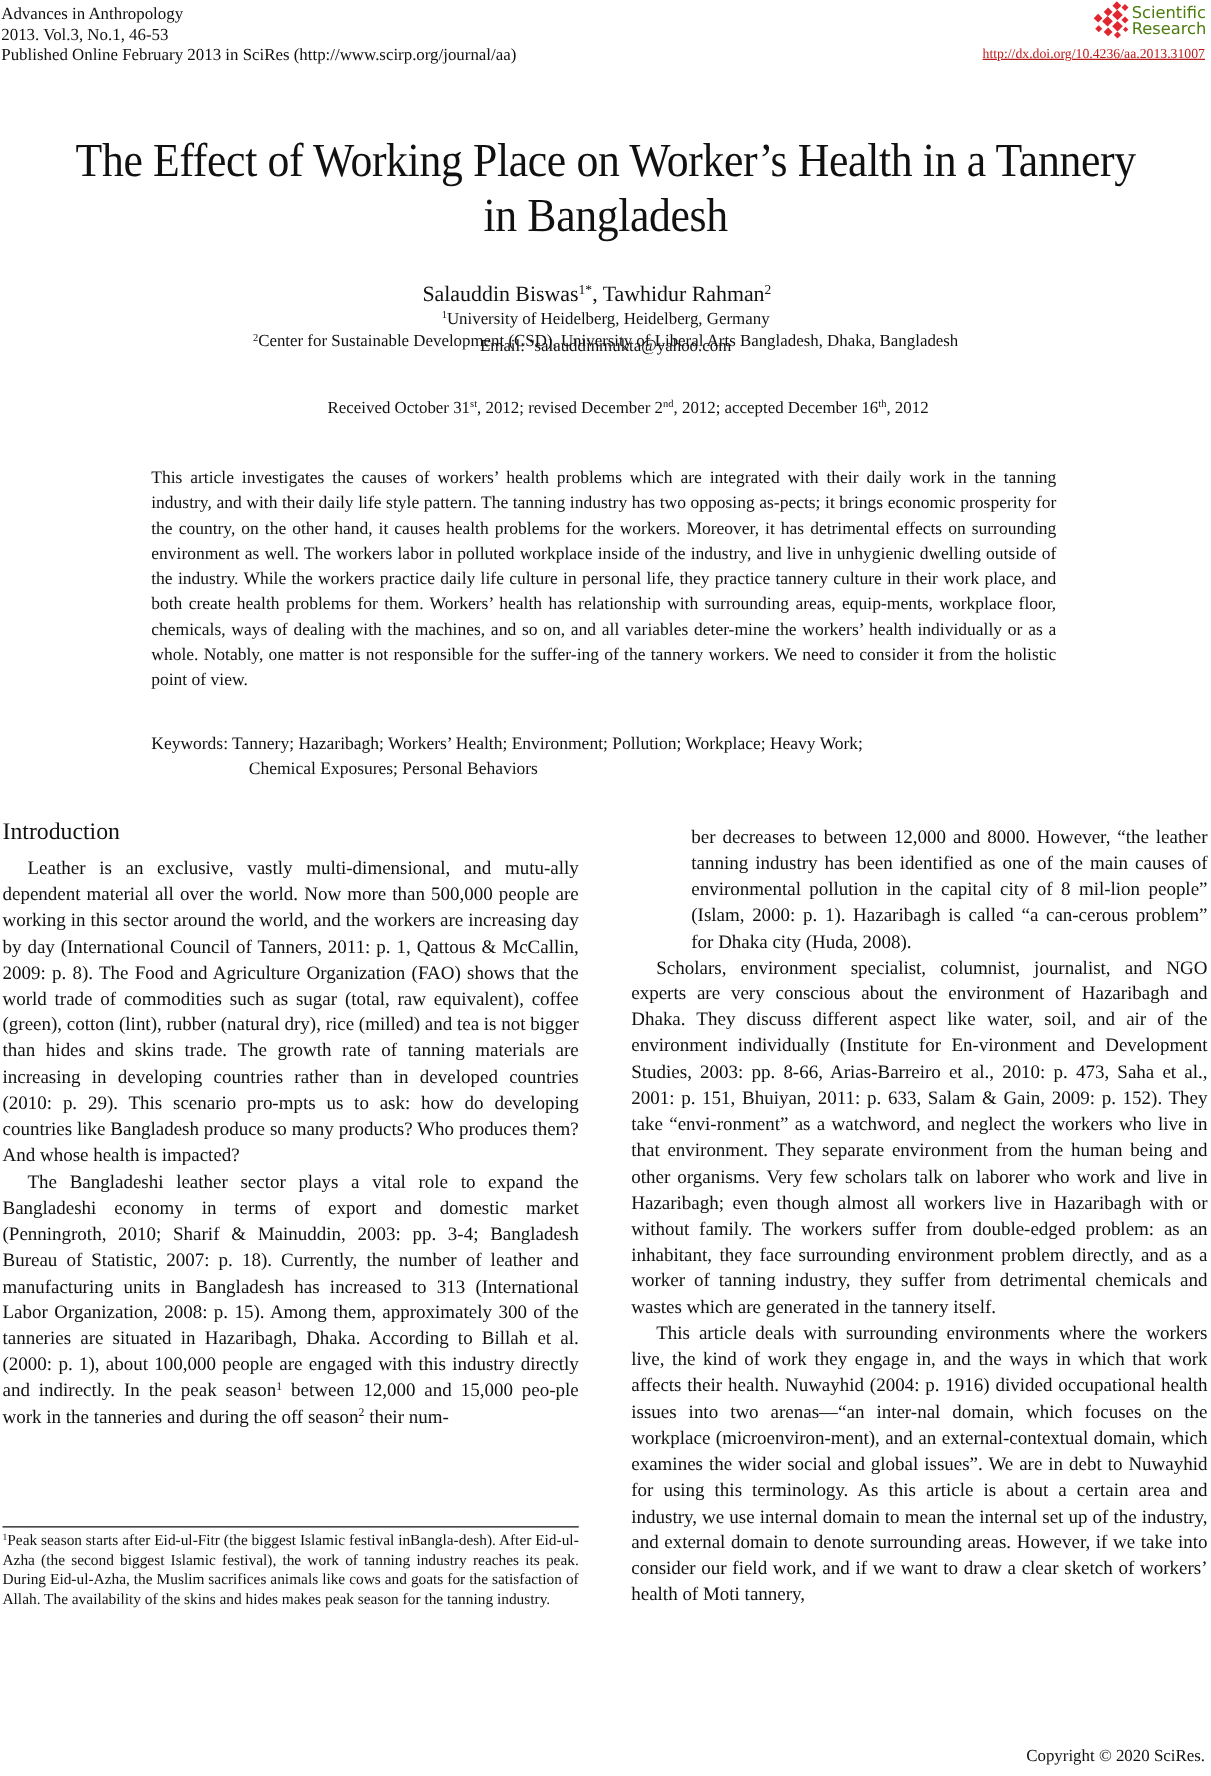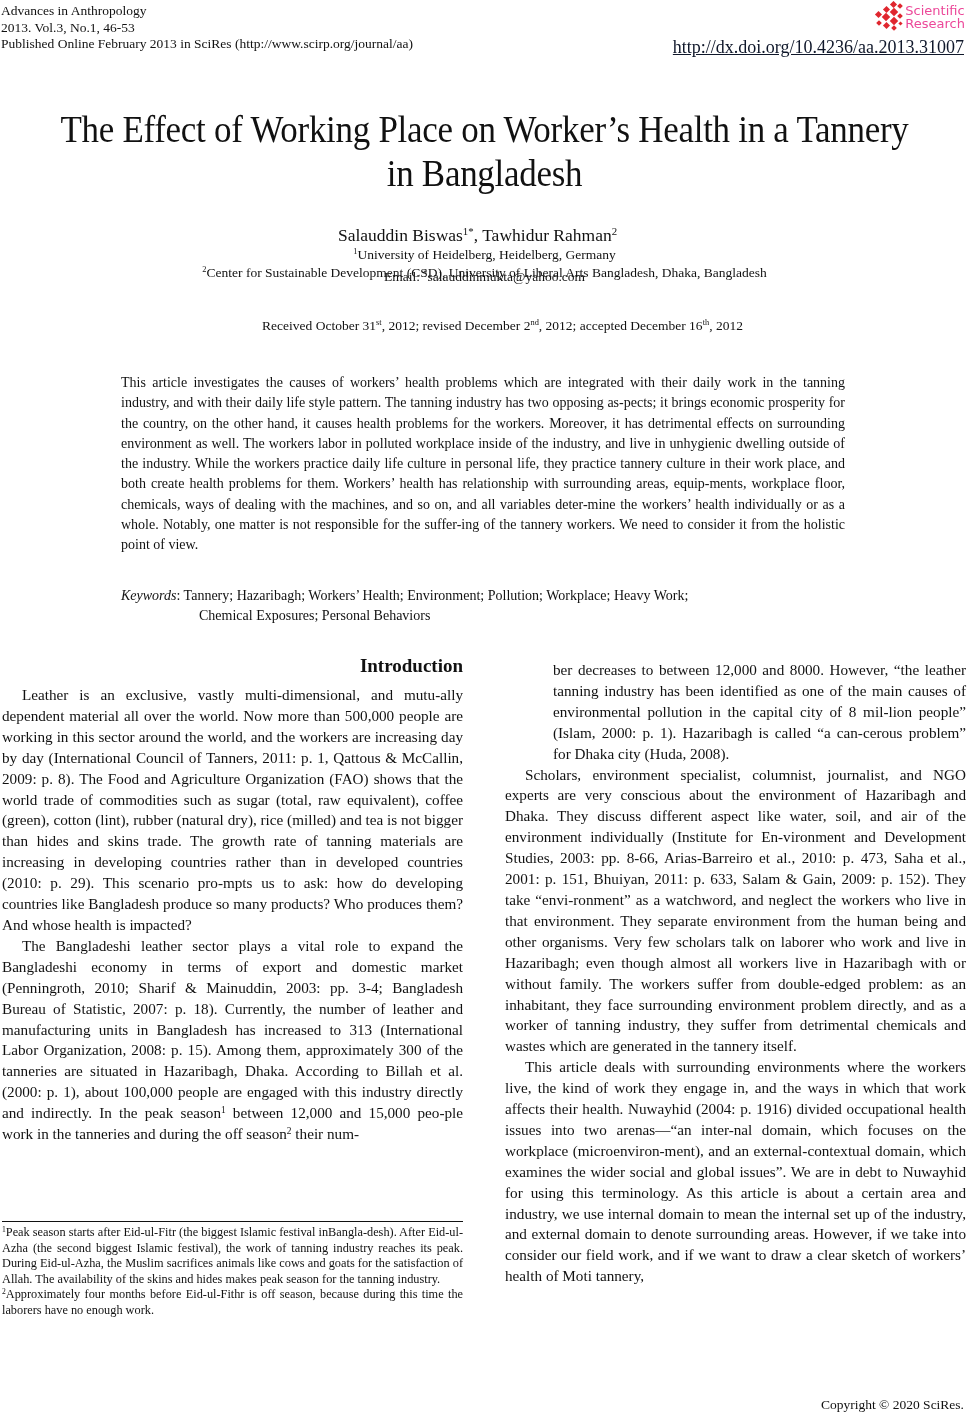--- a/index.html
+++ b/index.html
@@ -1,37 +1,37 @@
 <!DOCTYPE html>
 <html><head>
 <meta charset="utf-8">
 <style>
   html, body { margin: 0; padding: 0; background: #ffffff; }
   body { width: 969px; height: 1421px; position: relative; overflow: hidden; color: #111; font-family: "Liberation Serif", serif; }
   .hdr-left { position: absolute; left: 1px; top: 3px; font-size: 13.5px; line-height: 16.5px; }
   .hdr-left div { white-space: nowrap; }
   .logo { position: absolute; right: 4px; top: 1px; display: flex; align-items: center; }
   .logo svg { display: block; }
-  .logo-text { font-family: "DejaVu Sans", sans-serif; font-size: 13px; line-height: 13px; color: #ec4899; margin-left: 0; }
-  .doi { position: absolute; right: 5px; top: 37px; font-size: 18px; color: #0f172a; text-decoration: underline; white-space: nowrap; }
+  .logo-text { font-family: "DejaVu Sans", sans-serif; font-size: 13px; line-height: 13px; color: #4d7c0f; margin-left: 0; }
+  .doi { position: absolute; right: 5px; top: 37px; font-size: 11px; color: #b91c1c; text-decoration: underline; white-space: nowrap; }
   .title { position: absolute; left: 0; width: 969px; top: 107px; text-align: center; font-size: 38px; line-height: 44px; font-weight: normal; letter-spacing: -0.3px; margin: 0; transform: scaleX(0.92); transform-origin: center; }
   .authors { position: absolute; left: 0; width: 955px; top: 225px; text-align: center; font-size: 17.5px; line-height: 20px; }
   .affil { position: absolute; left: 0; width: 969px; text-align: center; font-size: 13.5px; line-height: 16px; }
   sup { font-size: 0.62em; line-height: 0; vertical-align: 0.55em; }
   .received { position: absolute; left: 0; width: 969px; top: 318px; text-align: center; font-size: 13.5px; padding-left: 18px; }
   .abstract { position: absolute; left: 121px; width: 724px; top: 373px; font-size: 14px; line-height: 20.3px; text-align: justify; text-align-last: left; }
   .keywords { position: absolute; left: 121px; width: 724px; top: 586px; font-size: 14px; line-height: 20px; }
-  .kw-label { font-style: italic; }
+  .kw-label { }
   .kw-indent { padding-left: 78px; }
   .col { position: absolute; font-size: 15.2px; line-height: 20.9px; text-align: justify; }
   .col-left { left: 2px; width: 461px; top: 685px; }
   .col-right { left: 505px; width: 461px; top: 660px; }
   .col p { margin: 0; text-indent: 20px; }
   .col p.noindent { text-indent: 0; margin-left: 48px; }
-  .sec-head { position: absolute; left: 2px; width: 461px; top: 655px; text-align: right; font-weight: bold; font-size: 19px; }
+  .sec-head { position: absolute; left: 2px; width: 461px; top: 655px; text-align: left; font-weight: normal; font-size: 19px; }
   .fn-rule { position: absolute; left: 2px; width: 461px; top: 1221px; border-top: 1px solid #111; }
   .footnotes { position: absolute; left: 2px; width: 461px; top: 1225px; font-size: 12.3px; line-height: 15.6px; text-align: justify; }
   .footnotes p { margin: 0; }
   .page-num { position: absolute; left: 2px; top: 1402px; font-size: 13.5px; margin-top: 48px; }
   .copyright { position: absolute; right: 5px; top: 1397px; font-size: 13.5px; }
 </style>
 </head>
 <body>
 
 <div class="hdr-left">
@@ -100,21 +100,20 @@
 
 <div class="col col-left">
   <p>Leather is an exclusive, vastly multi-dimensional, and mutu-ally dependent material all over the world. Now more than 500,000 people are working in this sector around the world, and the workers are increasing day by day (International Council of Tanners, 2011: p. 1, Qattous &amp; McCallin, 2009: p. 8). The Food and Agriculture Organization (FAO) shows that the world trade of commodities such as sugar (total, raw equivalent), coffee (green), cotton (lint), rubber (natural dry), rice (milled) and tea is not bigger than hides and skins trade. The growth rate of tanning materials are increasing in developing countries rather than in developed countries (2010: p. 29). This scenario pro-mpts us to ask: how do developing countries like Bangladesh produce so many products? Who produces them? And whose health is impacted?</p>
   <p><span>The Bangladeshi leather sector plays a vital role to expand the Bangladeshi economy in terms of export and domestic market (Penningroth, 2010; Sharif &amp; Mainuddin, 2003: pp. 3-4; Bangladesh Bureau of Statistic, 2007: p. 18). Currently, the number of leather and manufacturing units in Bangladesh has increased to 313 (International Labor Organization, 2008: p. 15). Among them, approximately 300 of the tanneries are situated in Hazaribagh, Dhaka. According to Billah et al. (2000: p. 1), about 100,000 people are engaged with this industry directly and indirectly. In the peak season</span><sup>1</sup><span> between 12,000 and 15,000 peo-ple work in the tanneries and during the off season</span><sup>2</sup><span> their num-</span></p>
 </div>
 
 <div class="fn-rule"></div>
 
 <div class="footnotes">
   <p><sup>1</sup><span>Peak season starts after Eid-ul-Fitr (the biggest Islamic festival inBangla-desh). After Eid-ul-Azha (the second biggest Islamic festival), the work of tanning industry reaches its peak. During Eid-ul-Azha, the Muslim sacrifices animals like cows and goats for the satisfaction of Allah. The availability of the skins and hides makes peak season for the tanning industry.</span></p>
-  <p><sup>2</sup><span>Approximately four months before Eid-ul-Fithr is off season, because during this time the laborers have no enough work.</span></p>
 </div>
 
 <div class="col col-right">
   <p class="noindent">ber decreases to between 12,000 and 8000. However, “the leather tanning industry has been identified as one of the main causes of environmental pollution in the capital city of 8 mil-lion people” (Islam, 2000: p. 1). Hazaribagh is called “a can-cerous problem” for Dhaka city (Huda, 2008).</p>
   <p>Scholars, environment specialist, columnist, journalist, and NGO experts are very conscious about the environment of Hazaribagh and Dhaka. They discuss different aspect like water, soil, and air of the environment individually (Institute for En-vironment and Development Studies, 2003: pp. 8-66, Arias-Barreiro et al., 2010: p. 473, Saha et al., 2001: p. 151, Bhuiyan, 2011: p. 633, Salam &amp; Gain, 2009: p. 152). They take “envi-ronment” as a watchword, and neglect the workers who live in that environment. They separate environment from the human being and other organisms. Very few scholars talk on laborer who work and live in Hazaribagh; even though almost all workers live in Hazaribagh with or without family. The workers suffer from double-edged problem: as an inhabitant, they face surrounding environment problem directly, and as a worker of tanning industry, they suffer from detrimental chemicals and wastes which are generated in the tannery itself.</p>
   <p>This article deals with surrounding environments where the workers live, the kind of work they engage in, and the ways in which that work affects their health. Nuwayhid (2004: p. 1916) divided occupational health issues into two arenas—“an inter-nal domain, which focuses on the workplace (microenviron-ment), and an external-contextual domain, which examines the wider social and global issues”. We are in debt to Nuwayhid for using this terminology. As this article is about a certain area and industry, we use internal domain to mean the internal set up of the industry, and external domain to denote surrounding areas. However, if we take into consider our field work, and if we want to draw a clear sketch of workers’ health of Moti tannery,</p>
 </div>
 
 <div class="page-num">46</div>
 <div class="copyright">Copyright © 2020 SciRes.</div>

